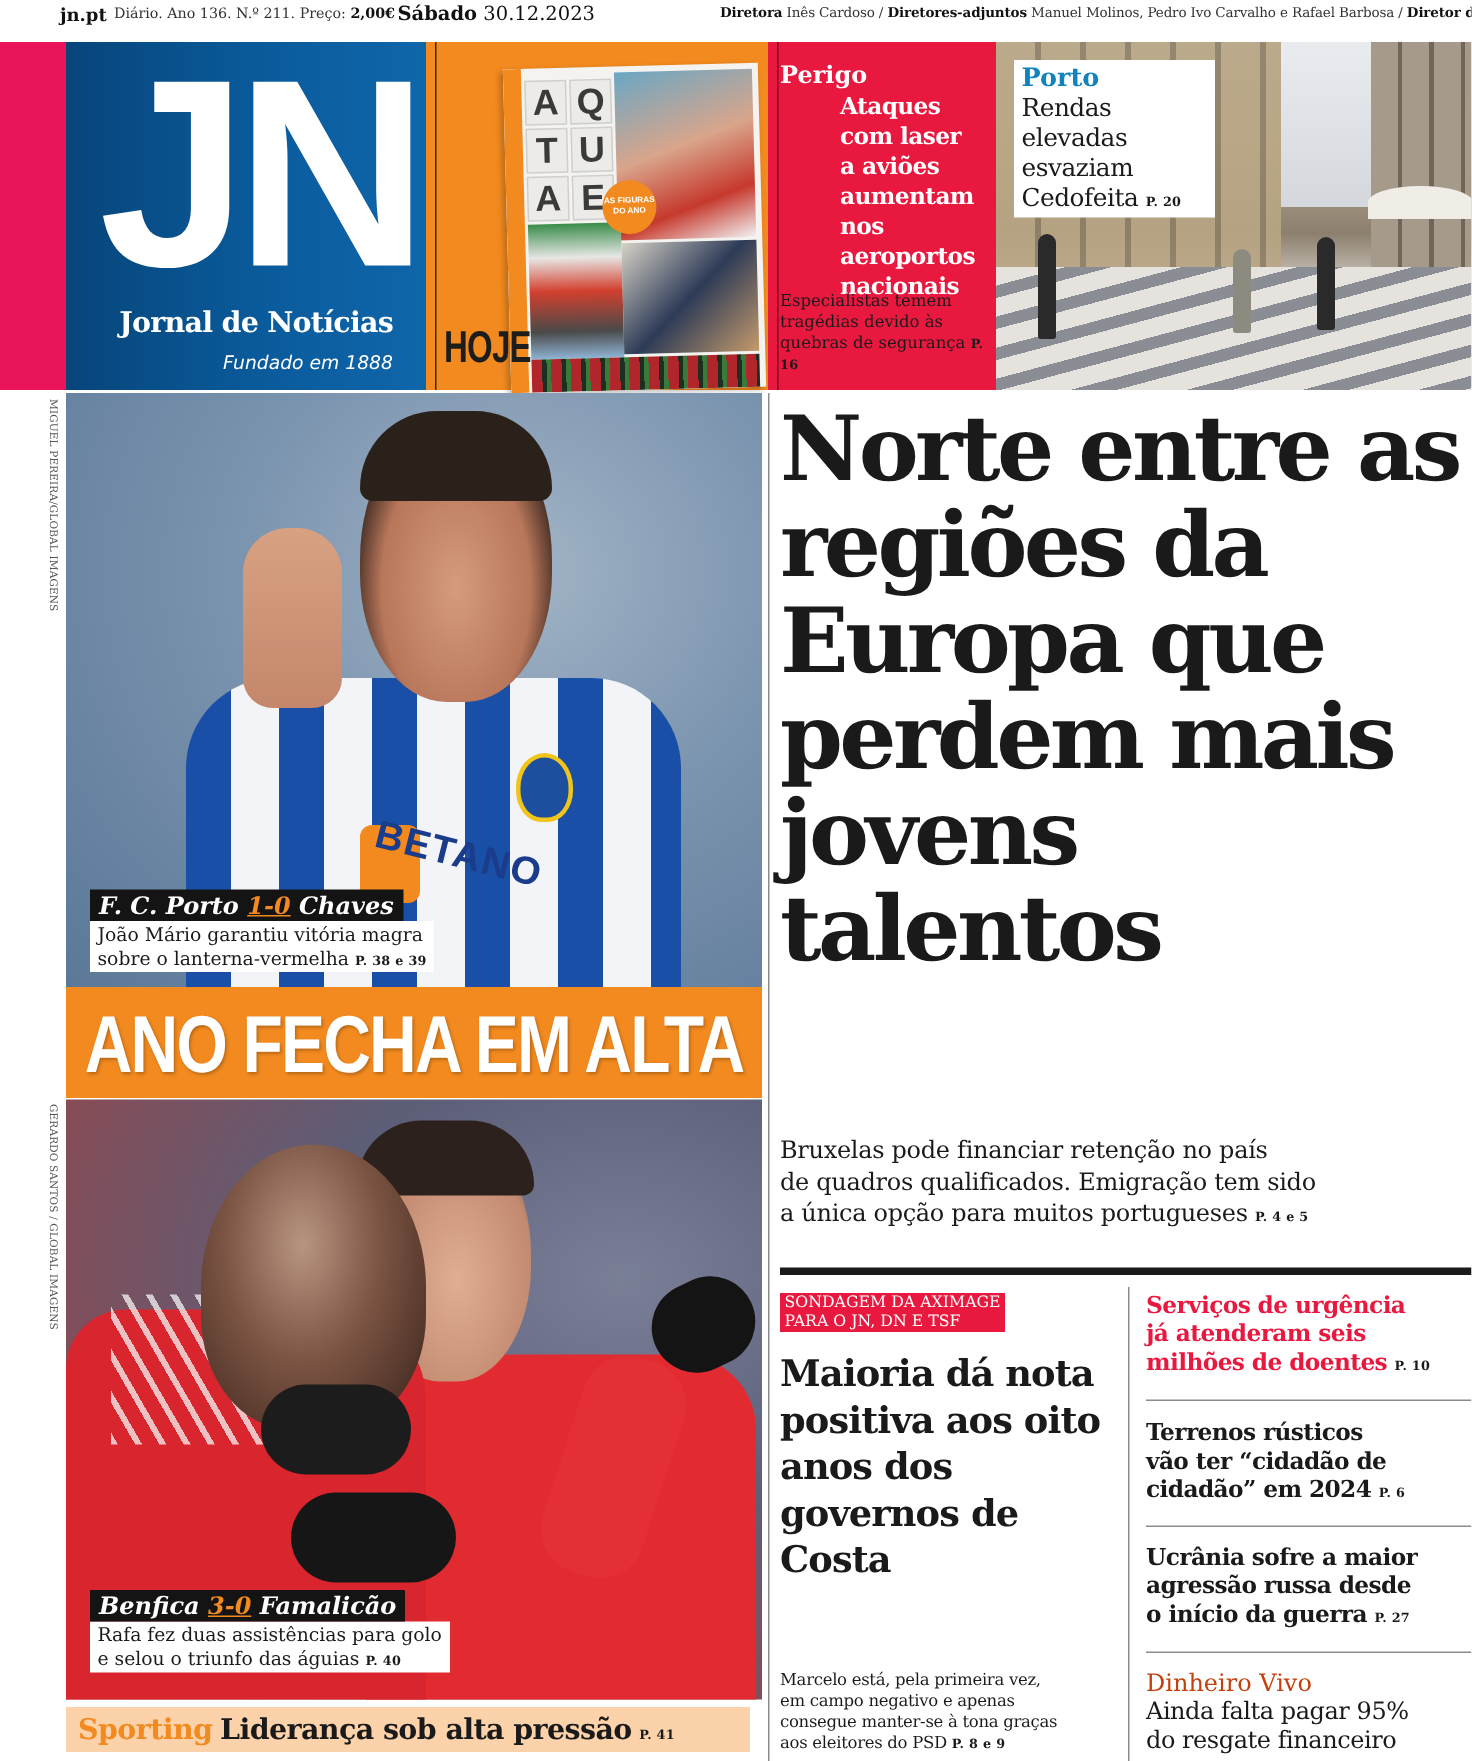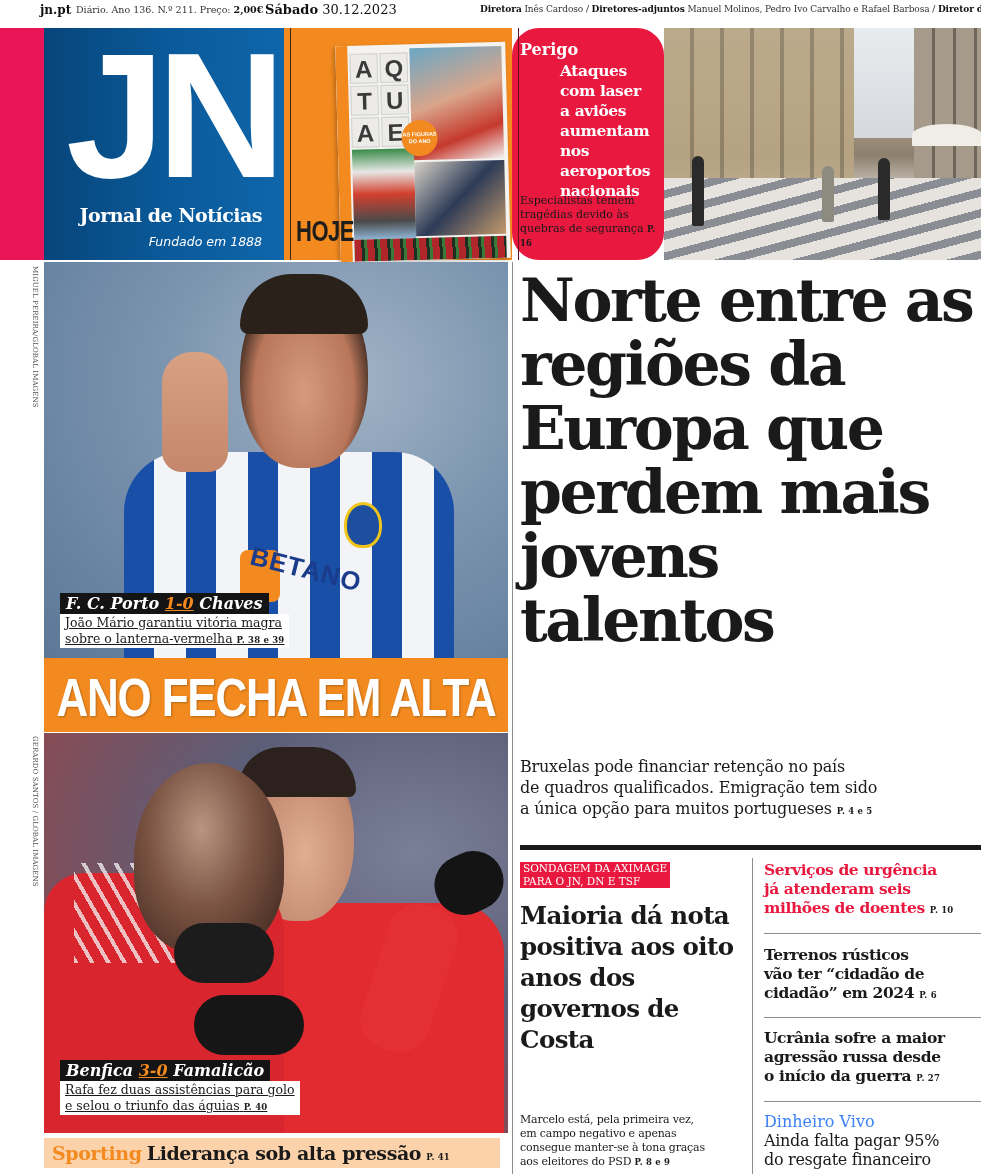--- a/index.html
+++ b/index.html
@@ -39,21 +39,21 @@
                 background: linear-gradient(160deg, #6aa7c4 0%, #d9a58b 45%, #c6392d 75%, #f2f2f2 100%); }
   .mag-photo2 { position: absolute; left: 14px; top: 104px; width: 62px; height: 90px;
                 background: linear-gradient(180deg, #3a8c4a 0%, #e7e7e5 25%, #d2402e 50%, #4a4a4a 80%, #8fb4d5 100%); }
   .mag-photo3 { position: absolute; left: 76px; top: 118px; width: 90px; height: 74px;
                 background: linear-gradient(135deg, #d7d2c7 0%, #2d3b57 50%, #c49a6c 100%); }
   .mag-team { position: absolute; left: 14px; top: 194px; width: 152px; height: 22px;
               background: repeating-linear-gradient(90deg, #b0262b 0 7px, #1c2f20 7px 10px, #3a7b3a 10px 13px); }
   .mag-badge { position: absolute; left: 64px; top: 76px; width: 36px; height: 36px; border-radius: 50%; background: #f28a1f;
                font: bold 5.5px/7px "Liberation Sans", sans-serif; color: #fff; text-align: center; padding-top: 11px; }
 
-  .perigo-block { position: absolute; left: 512px; top: 0; width: 152px; height: 232px; background: #e8183f; border-radius: 27px; }
+  .perigo-block { position: absolute; left: 512px; top: 0; width: 152px; height: 232px; background: #e8183f; }
   .perigo-block .divider { position: absolute; left: 6px; top: 0; width: 1px; height: 232px; background: #6a0a1c; }
   .perigo-kicker { position: absolute; left: 8px; top: 12px; font: bold 16px "DejaVu Serif", serif; color: #fff; }
   .perigo-title { position: absolute; left: 8px; top: 33px; width: 132px; font: bold 15.5px/20px "DejaVu Serif", serif; color: #ffffff; letter-spacing: -0.4px; padding-left: 40px; }
   .perigo-sub { position: absolute; left: 8px; top: 166px; width: 144px; font: 11px/14px "DejaVu Serif", serif; color: #1a1a1a; }
   .page-ref { font: bold 8.5px "DejaVu Serif", serif; letter-spacing: 0.2px; }
 
   .porto-block { position: absolute; left: 664px; top: 0; width: 317px; height: 232px; overflow: hidden;
                  background: linear-gradient(180deg, #c7c8c6 0%, #b9ab95 30%, #8c7f6d 55%, #d1ccc4 70%, #a8a6a1 100%); }
   .porto-block .sky { position: absolute; left: 190px; top: 0; width: 60px; height: 110px; background: linear-gradient(180deg, #e9ecef, #d4d8dc); }
   .porto-block .building-l { position: absolute; left: 0; top: 0; width: 190px; height: 150px;
@@ -80,21 +80,21 @@
   .player-shirt { position: absolute; left: 80px; top: 190px; width: 330px; height: 210px; border-radius: 60px 60px 0 0;
                   background: repeating-linear-gradient(90deg, #1a4fa8 0 30px, #f3f4f7 30px 62px); }
   .shirt-sponsor { position: absolute; left: 205px; top: 292px; font: bold 26px "Liberation Sans", sans-serif; color: #1a3c8a; transform: rotate(14deg); letter-spacing: 1px; }
   .shirt-sponsor-b { position: absolute; left: 196px; top: 288px; width: 40px; height: 52px; border-radius: 8px; background: #f28a1f; }
   .crest { position: absolute; left: 300px; top: 240px; width: 38px; height: 46px; border-radius: 50% 50% 45% 45%; background: #1d4f9e; border: 3px solid #f0c419; }
 
   .caption { position: absolute; }
   .cap-score { display: inline-block; background: #141414; padding: 1px 6px; font: italic bold 16px "DejaVu Serif", serif; color: #fff; }
   .cap-score .score { color: #f28a1f; text-decoration: underline; }
   .cap-text { display: block; background: #fff; padding: 1px 5px; font: 12.5px/16px "DejaVu Serif", serif; color: #1a1a1a; width: fit-content; }
-  .cap-text .line { display: block; text-decoration: underline; }
+  .cap-text .line { display: block; }
 
   .banner { position: absolute; left: 44px; top: 658px; width: 464px; height: 74px; background: #f28a1f; }
   .banner-text { position: absolute; left: 8px; top: 2px; width: 448px; font: bold 44px/62px "Liberation Sans", sans-serif; color: #fff;
                  transform: scaleY(1.22); transform-origin: left top; letter-spacing: -1.2px; white-space: nowrap; text-align: center;
                  text-shadow: 1px 1px 2px rgba(0,0,0,0.25); }
 
   .photo-benfica { position: absolute; left: 44px; top: 733px; width: 464px; height: 400px; overflow: hidden;
                    background: radial-gradient(ellipse at 80% 30%, #7a7f98 0%, #5c5e78 40%, #8b4a52 80%, #b24552 100%); }
   .bf-p1-head { position: absolute; left: 90px; top: 30px; width: 150px; height: 190px; border-radius: 50% 50% 40% 40%;
                 background: radial-gradient(ellipse at 45% 35%, #b89581 0%, #7b5443 45%, #4a2f25 85%); }
@@ -126,21 +126,21 @@
   .poll-title { position: absolute; left: 520px; top: 900px; width: 225px; font: bold 24.5px/31px "DejaVu Serif", serif; color: #1a1a1a; letter-spacing: -0.6px; }
   .poll-sub { position: absolute; left: 520px; top: 1113px; width: 225px; font: 11px/14px "DejaVu Serif", serif; color: #1a1a1a; letter-spacing: -0.2px; }
   .poll-sub .line { display: block; white-space: nowrap; }
 
   .vrule2 { position: absolute; left: 752px; top: 858px; width: 1px; height: 316px; background: #8c8c8c; }
   .brief { position: absolute; left: 764px; width: 217px; }
   .brief-title { font: bold 15.5px/19px "DejaVu Serif", serif; color: #1a1a1a; letter-spacing: -0.4px; }
   .brief-title .line { display: block; white-space: nowrap; }
   .brief-title.red { color: #e8183f; }
   .brief-sep { position: absolute; left: 764px; width: 217px; height: 1px; background: #8c8c8c; }
-  .brief-kicker-blue { font: 16px/19px "DejaVu Serif", serif; color: #3b82f6; }
+  .brief-kicker-blue { font: 16px/19px "DejaVu Serif", serif; color: #c2410c; }
   .brief-plain { font: 16px/19px "DejaVu Serif", serif; color: #1a1a1a; letter-spacing: -0.3px; }
   .brief-plain .line { display: block; white-space: nowrap; }
 </style>
 </head>
 <body>
 
 <div class="topbar">
   <span class="site">jn.pt</span>
   <span class="info"><span>Diário. Ano 136. N.º 211. Preço: </span><b>2,00€</b></span>
   <span class="date"><b>Sábado</b> <span>30.12.2023</span></span>
@@ -189,20 +189,29 @@
 
   <div class="porto-block">
     <div class="building-l"></div>
     <div class="sky"></div>
     <div class="building-r"></div>
     <div class="umbrella"></div>
     <div class="pavement"></div>
     <div class="walker" style="left:28px;top:128px;height:70px;"></div>
     <div class="walker" style="left:158px;top:138px;background:#8d8a80;"></div>
     <div class="walker" style="left:214px;top:130px;height:62px;"></div>
+    <div class="porto-box">
+      <span class="porto-kicker">Porto</span>
+      <span class="porto-title">
+        <span style="display:block">Rendas</span>
+        <span style="display:block">elevadas</span>
+        <span style="display:block">esvaziam</span>
+        <span style="display:block;white-space:nowrap"><span>Cedofeita</span> <span class="page-ref">P. 20</span></span>
+      </span>
+    </div>
   </div>
 </div>
 
 <div class="credit" style="left:31px;top:266px;">MIGUEL PEREIRA/GLOBAL IMAGENS</div>
 <div class="credit" style="left:31px;top:736px;">GERARDO SANTOS / GLOBAL IMAGENS</div>
 
 <div class="photo-porto">
   <div class="player-shirt"></div>
   <div class="shirt-sponsor-b"></div>
   <div class="shirt-sponsor">BETANO</div>

